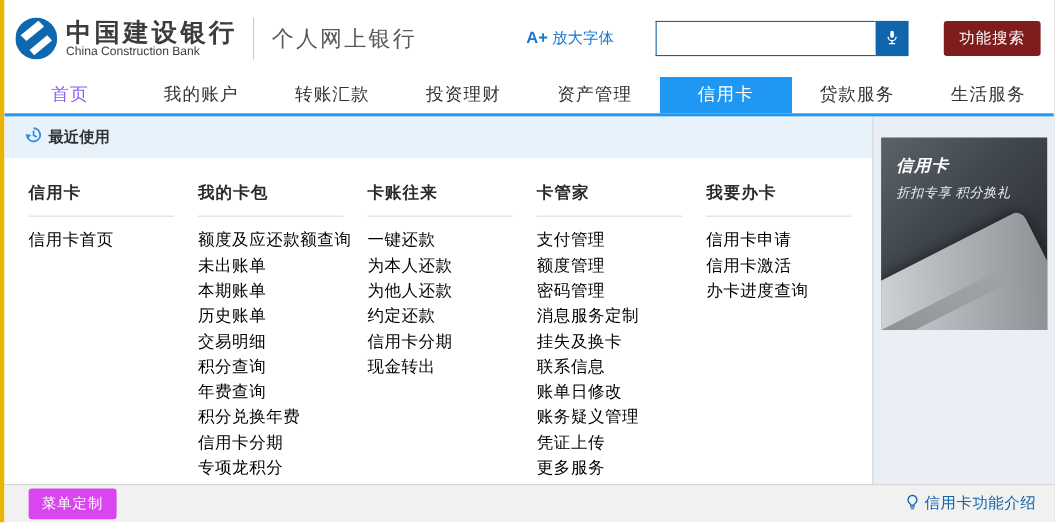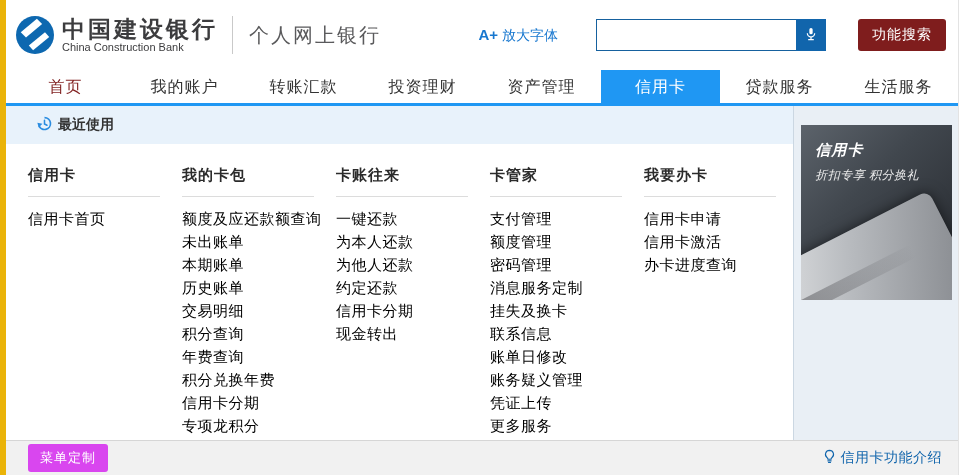--- a/index.html
+++ b/index.html
@@ -1,18 +1,18 @@
 <!DOCTYPE html>
 <html><head>
 <meta charset="utf-8">
 <style>
   html,body{margin:0;padding:0;background:#fff;}
   body{font-family:"Liberation Sans","DejaVu Sans",sans-serif;}
   #page{width:959px;height:475px;position:relative;overflow:hidden;background:#fff;
-        border-left:6px solid #eab308;border-right:1px solid #e3e3e3;box-sizing:border-box;}
+        border-left:4px solid #eab308;border-right:1px solid #e3e3e3;box-sizing:border-box;}
 
   
   .header{height:70px;display:flex;align-items:center;padding:0 12px 0 10px;box-sizing:border-box;background:#fff;}
   .brand{display:flex;align-items:center;}
   .logo-svg{display:block;}
   .brand-names{margin-left:8px;}
   .brand-cn{font-size:23px;font-weight:700;color:#3c3c3e;letter-spacing:3px;line-height:24px;}
   .brand-en{font-size:11px;color:#3c3c3e;line-height:13px;}
   .brand-divider{width:1px;height:38px;background:#c9c9c9;margin:0 16px 0 14px;}
   .portal-title{font-size:20px;color:#5a5a5c;letter-spacing:2px;}
@@ -23,27 +23,27 @@
   .search-input{width:200px;height:32px;border:1px solid #16619e;border-right:none;box-sizing:border-box;
                 padding:0 8px;font-size:14px;outline:none;}
   .mic-btn{width:30px;background:#1165ac;border:none;display:flex;align-items:center;justify-content:center;cursor:pointer;padding:0;}
   .search-btn{background:#7f1d1d;color:#fff;border:none;height:32px;padding:0 14px;font-size:14px;
               border-radius:3px;cursor:pointer;letter-spacing:1px;}
 
   
   .nav{display:flex;height:33px;border-bottom:3px solid #1f97f3;background:#fff;}
   .nav-tab{flex:1;text-align:center;line-height:33px;font-size:16px;color:#333;cursor:pointer;
            text-decoration:none;letter-spacing:1px;}
-  .nav-tab.home{color:#7f1d1d;text-align:center;}
+  .nav-tab.home{color:#8b5cf6;text-align:center;}
   .nav-tab.active{background:#1f97f3;color:#fff;}
 
   
   .main{display:flex;height:334px;}
   .content{width:793px;box-sizing:border-box;}
-  .recent-bar{height:38px;background:#e8f2fb;display:flex;align-items:center;padding-left:30px;}
+  .recent-bar{height:38px;background:#e8f2fb;display:flex;align-items:center;padding-left:18px;}
   .recent-bar .label{font-size:14px;font-weight:700;color:#333;margin-left:5px;}
   .menu{display:flex;padding:22px 0 0 22px;background:#fff;box-sizing:border-box;height:296px;}
   .menu-col{width:154px;}
   .menu-col:last-child{width:auto;}
   .col-title{font-size:15px;font-weight:700;color:#2b2b2b;margin:0;letter-spacing:1px;}
   .col-rule{width:132px;border-bottom:1px solid #dcdcdc;margin:11px 0 10px 0;}
   .menu-list{list-style:none;margin:0;padding:0;}
   .menu-list li{font-size:15px;color:#000000;line-height:23px;cursor:pointer;letter-spacing:0.5px;}
 
   

